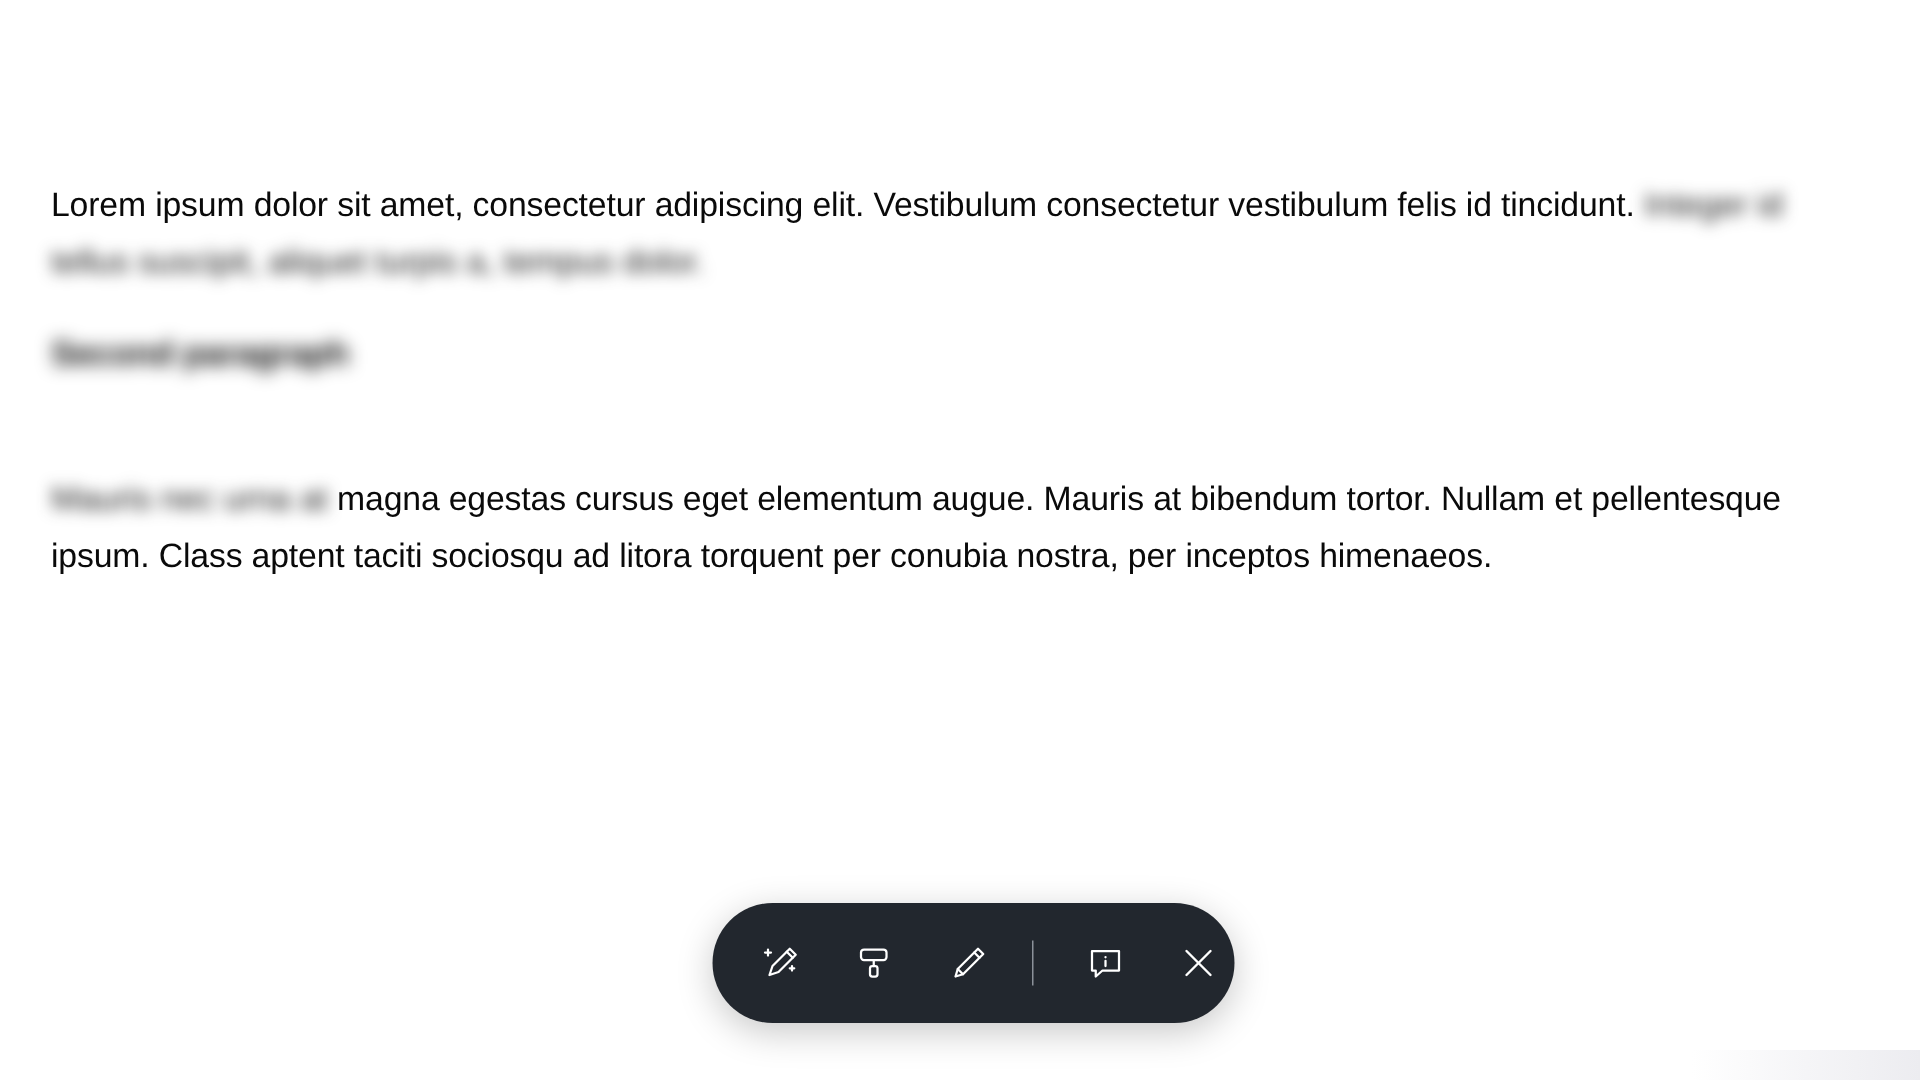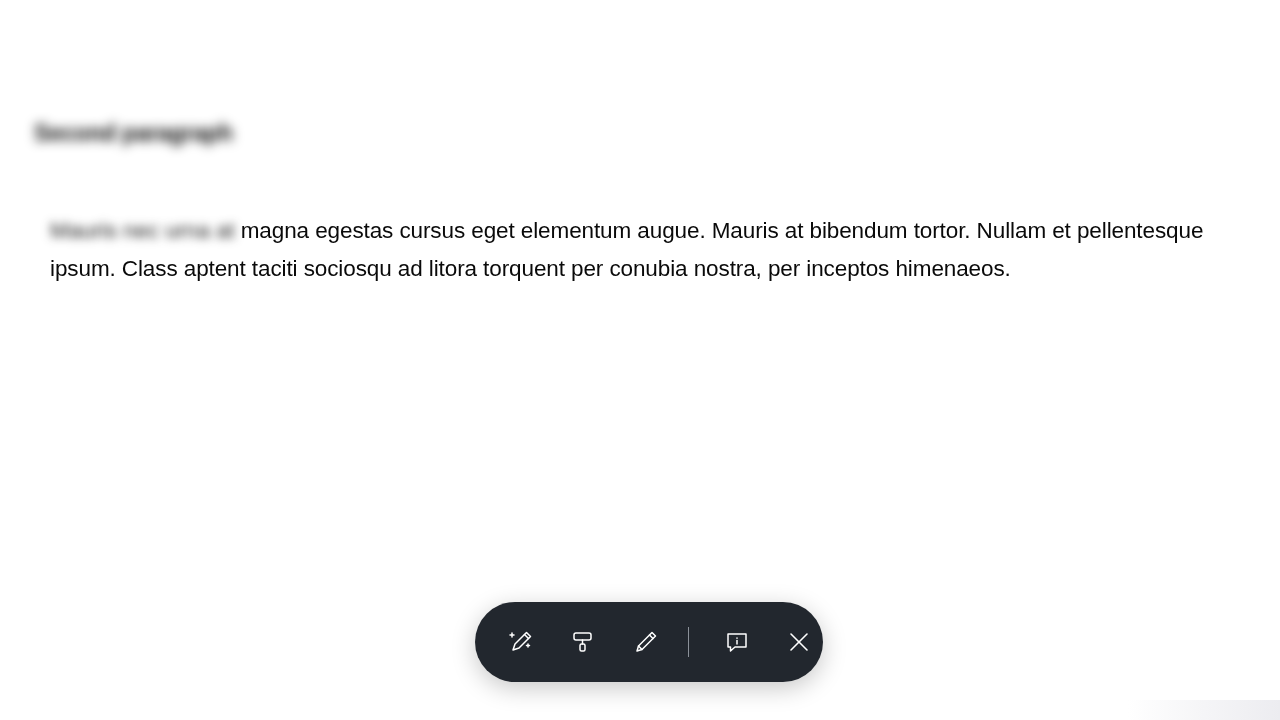--- a/index.html
+++ b/index.html
@@ -42,21 +42,20 @@
   .blur-text {
     filter: blur(5px);
     color: #222;
   }
   .blur-heading {
     filter: blur(5.5px);
   }
 
   .para-2 {
     margin-top: 34px;
-    margin-left: 16px;
   }
 
   .heading-2 {
     margin: 0 0 30px 0;
     display: inline-block;
   }
 
   
   .toolbar {
     position: absolute;
@@ -98,20 +97,21 @@
     height: 20px;
     background: linear-gradient(to right, rgba(255,255,255,0) 0%, rgba(245,245,247,0.9) 45%, rgba(236,236,240,1) 100%);
   }
 </style>
 </head>
 <body>
 
 <div class="document">
 
 
+  <p class="doc-paragraph"><span>Lorem ipsum dolor sit amet, consectetur adipiscing elit. Vestibulum consectetur vestibulum felis id tincidunt.</span> <span class="blur-text">Integer id tellus suscipit, aliquet turpis a, tempus dolor.</span></p>
 
   <h2 class="doc-heading heading-2 blur-heading">Second paragraph</h2>
 
   <p class="doc-paragraph para-2"><span class="blur-text">Mauris nec urna at</span> <span>magna egestas cursus eget elementum augue. Mauris at bibendum tortor. Nullam et pellentesque ipsum. Class aptent taciti sociosqu ad litora torquent per conubia nostra, per inceptos himenaeos.</span></p>
 
 </div>
 
 <div class="toolbar">
 
   <div class="tb-btn">

